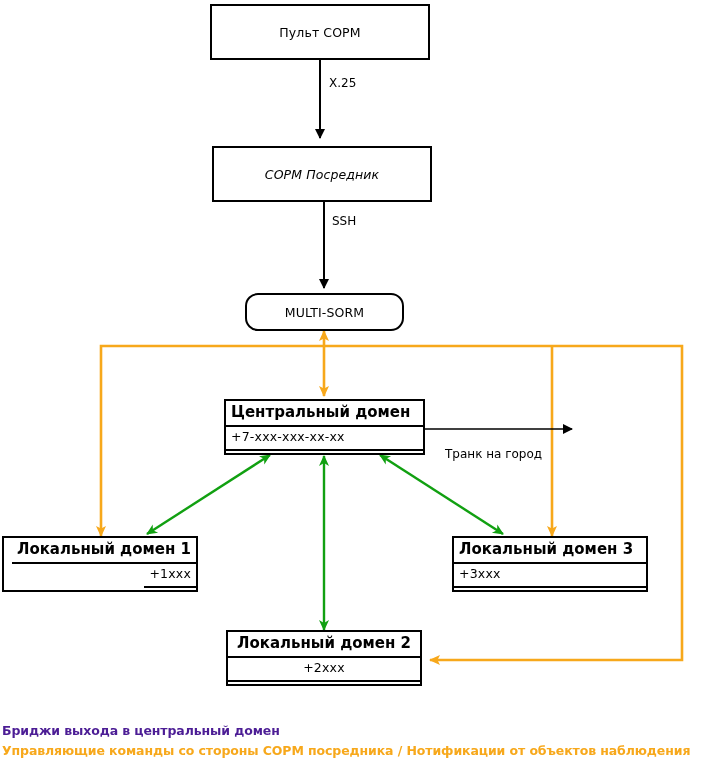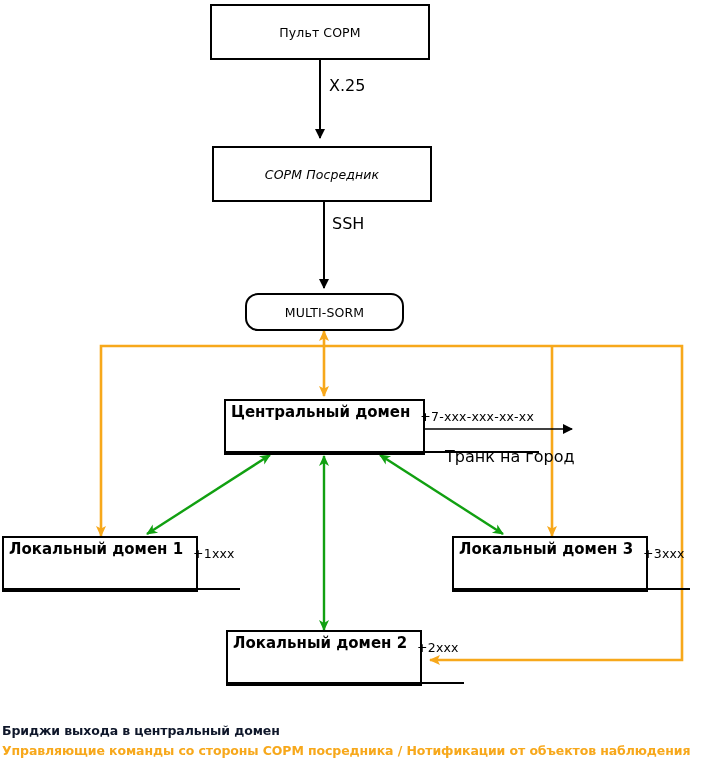--- a/index.html
+++ b/index.html
@@ -37,47 +37,47 @@
     justify-content: center;
   }
   .plain-label {
     font-size: 12.5px;
     color: #000000;
     font-family: "DejaVu Sans", sans-serif;
     letter-spacing: 0.1px;
   }
   .domain-box {
     display: flex;
-    flex-direction: row;
+    flex-direction: column;
     padding: 0;
   }
   .domain-title {
     font-weight: bold;
     font-size: 15px;
     color: #000000;
     padding: 3px 5px 4px 5px;
     border-bottom: 2px solid #000000;
     white-space: nowrap;
     line-height: 1.15;
   }
   .domain-attr {
     font-size: 12.5px;
     color: #000000;
-    padding: 9px 5px 4px 5px;
+    padding: 3px 5px 4px 5px;
     border-bottom: 2px solid #000000;
     white-space: nowrap;
     line-height: 1.15;
     letter-spacing: 0.2px;
   }
   .domain-empty {
     height: 8px;
   }
   .edge-label {
     position: absolute;
-    font-size: 16px;
+    font-size: 12px;
     color: #000000;
     background: transparent;
     white-space: nowrap;
     font-family: "DejaVu Sans", sans-serif;
   }
   .legend-line {
     position: absolute;
     font-size: 12.5px;
     font-weight: bold;
     white-space: nowrap;
@@ -144,21 +144,21 @@
   <div class="node-box plain-box" style="left:245px; top:293px; width:159px; height:38px;border-radius:13px;">
     <span class="plain-label">MULTI-SORM</span>
   </div>
 
   <div class="node-box domain-box" style="left:224px; top:399px; width:201px; height:56px;">
     <div class="domain-title">Центральный домен</div>
     <div class="domain-attr">+7-xxx-xxx-xx-xx</div>
     <div class="domain-empty"></div>
   </div>
 
-  <div class="node-box domain-box" style="left:2px; top:536px; width:196px; height:56px;">
+  <div class="node-box domain-box" style="left:2px; top:536px; width:196px; height:56px;align-items:flex-end;">
     <div class="domain-title">Локальный домен 1</div>
     <div class="domain-attr">+1xxx</div>
     <div class="domain-empty"></div>
   </div>
 
   <div class="node-box domain-box" style="left:452px; top:536px; width:196px; height:56px;">
     <div class="domain-title">Локальный домен 3</div>
     <div class="domain-attr">+3xxx</div>
     <div class="domain-empty"></div>
   </div>
@@ -168,17 +168,17 @@
     <div class="domain-attr">+2xxx</div>
     <div class="domain-empty"></div>
   </div>
 
   <div class="edge-label" style="left:329px; top:76px;">X.25</div>
 
   <div class="edge-label" style="left:332px; top:214px;">SSH</div>
 
   <div class="edge-label" style="left:445px; top:447px;">Транк на город</div>
 
-  <div class="legend-line" style="left:2px; top:723px; color:#0f172a;">Бриджи выхода в центральный домен</div>
+  <div class="legend-line" style="left:2px; top:723px; color:#4c1d95;">Бриджи выхода в центральный домен</div>
 
   <div class="legend-line" style="left:2px; top:743px; color:#f7a81b;">Управляющие команды со стороны СОРМ посредника / Нотификации от объектов наблюдения</div>
 
 </div>
 
 </body></html>

